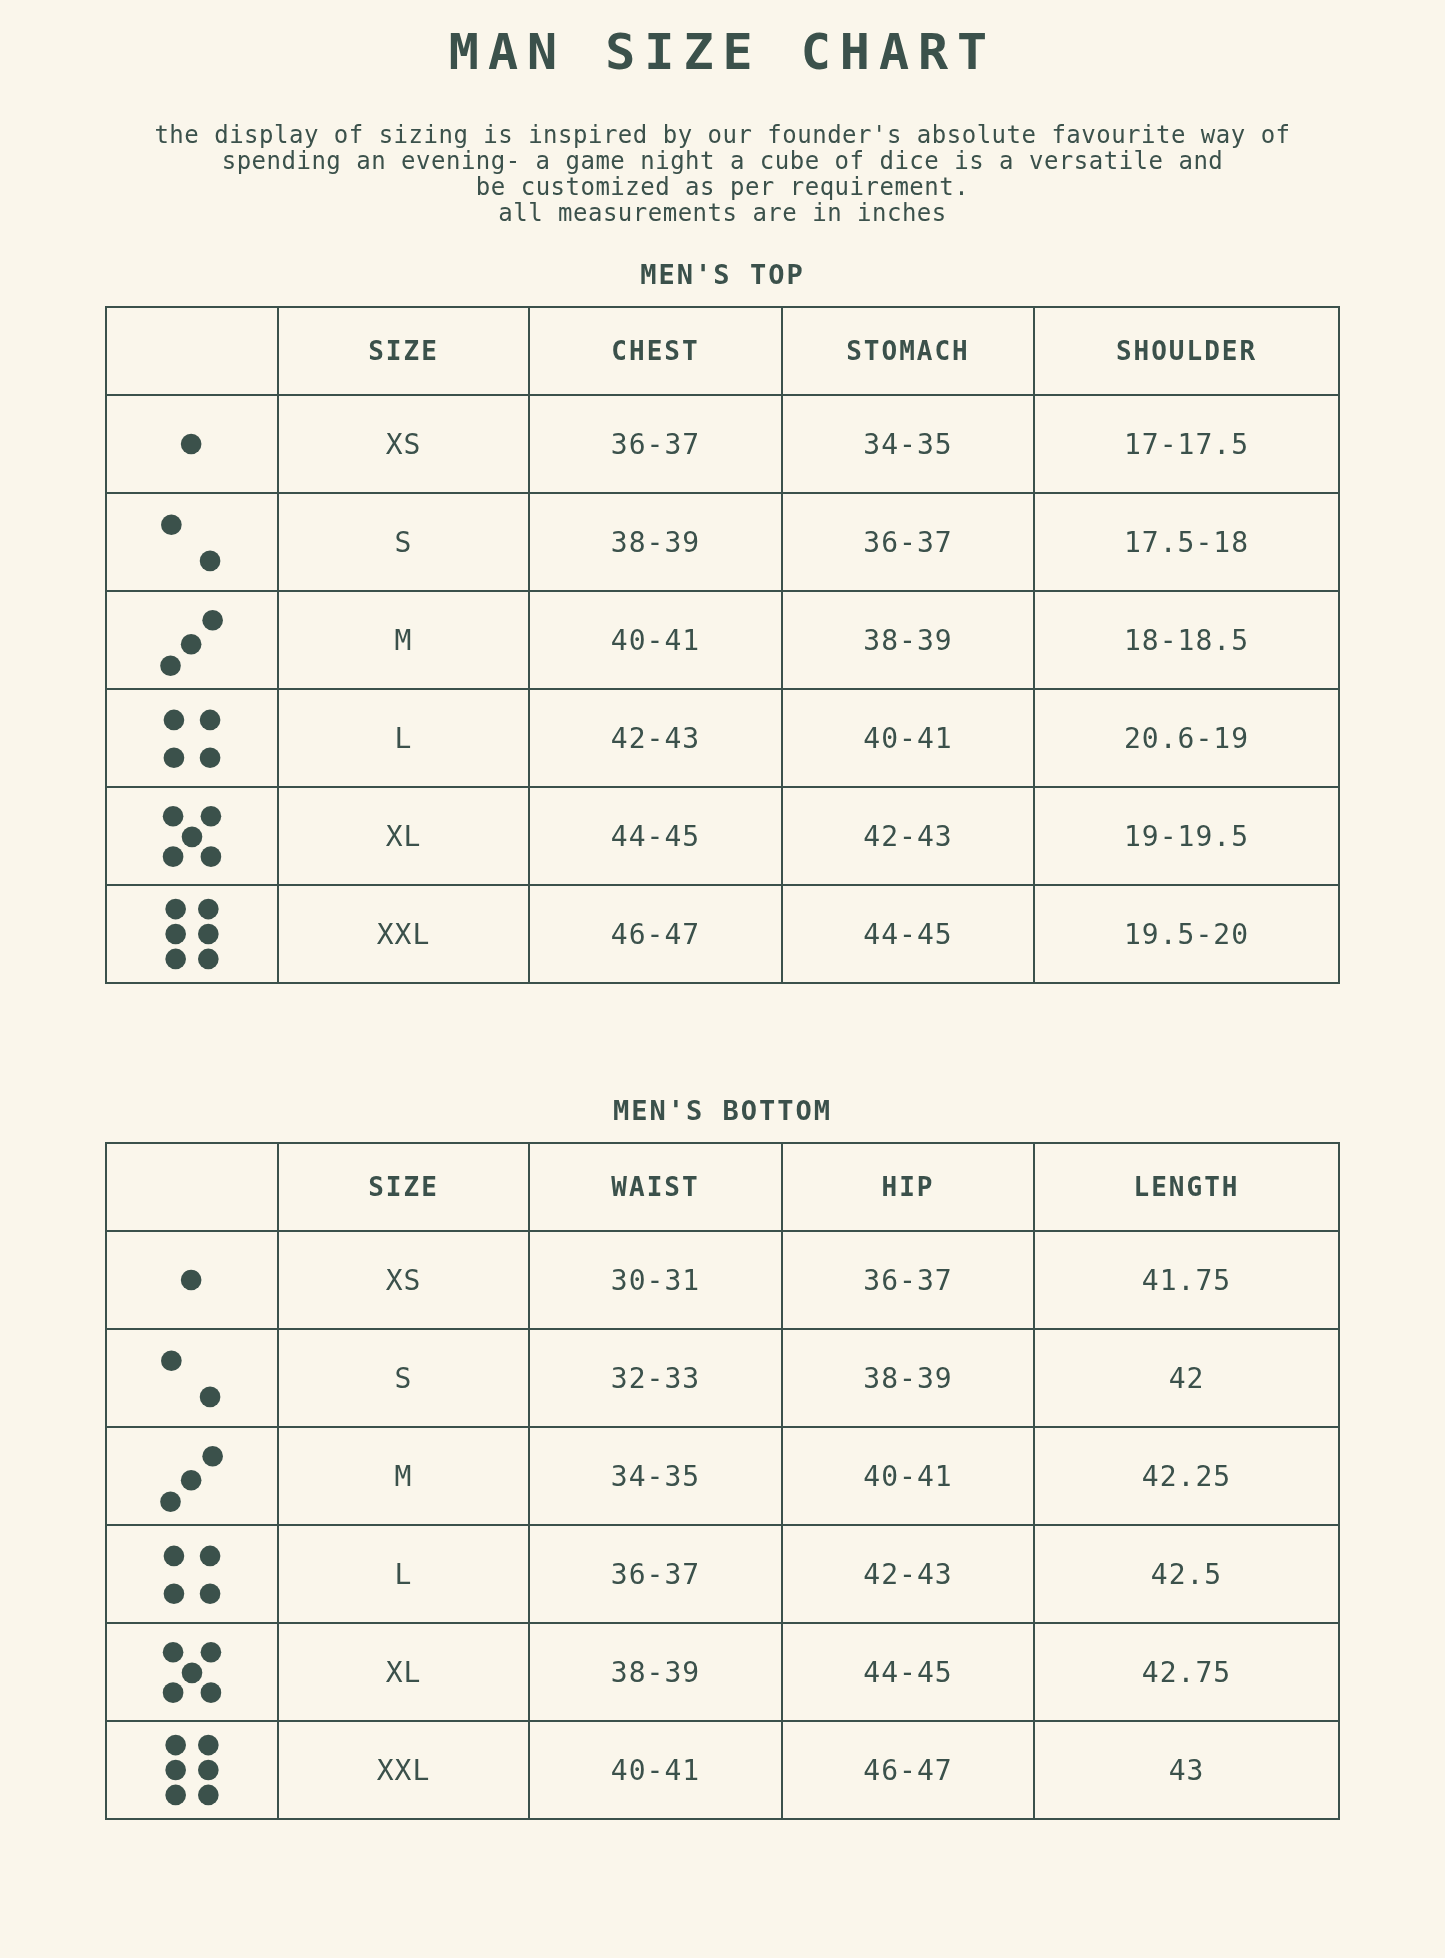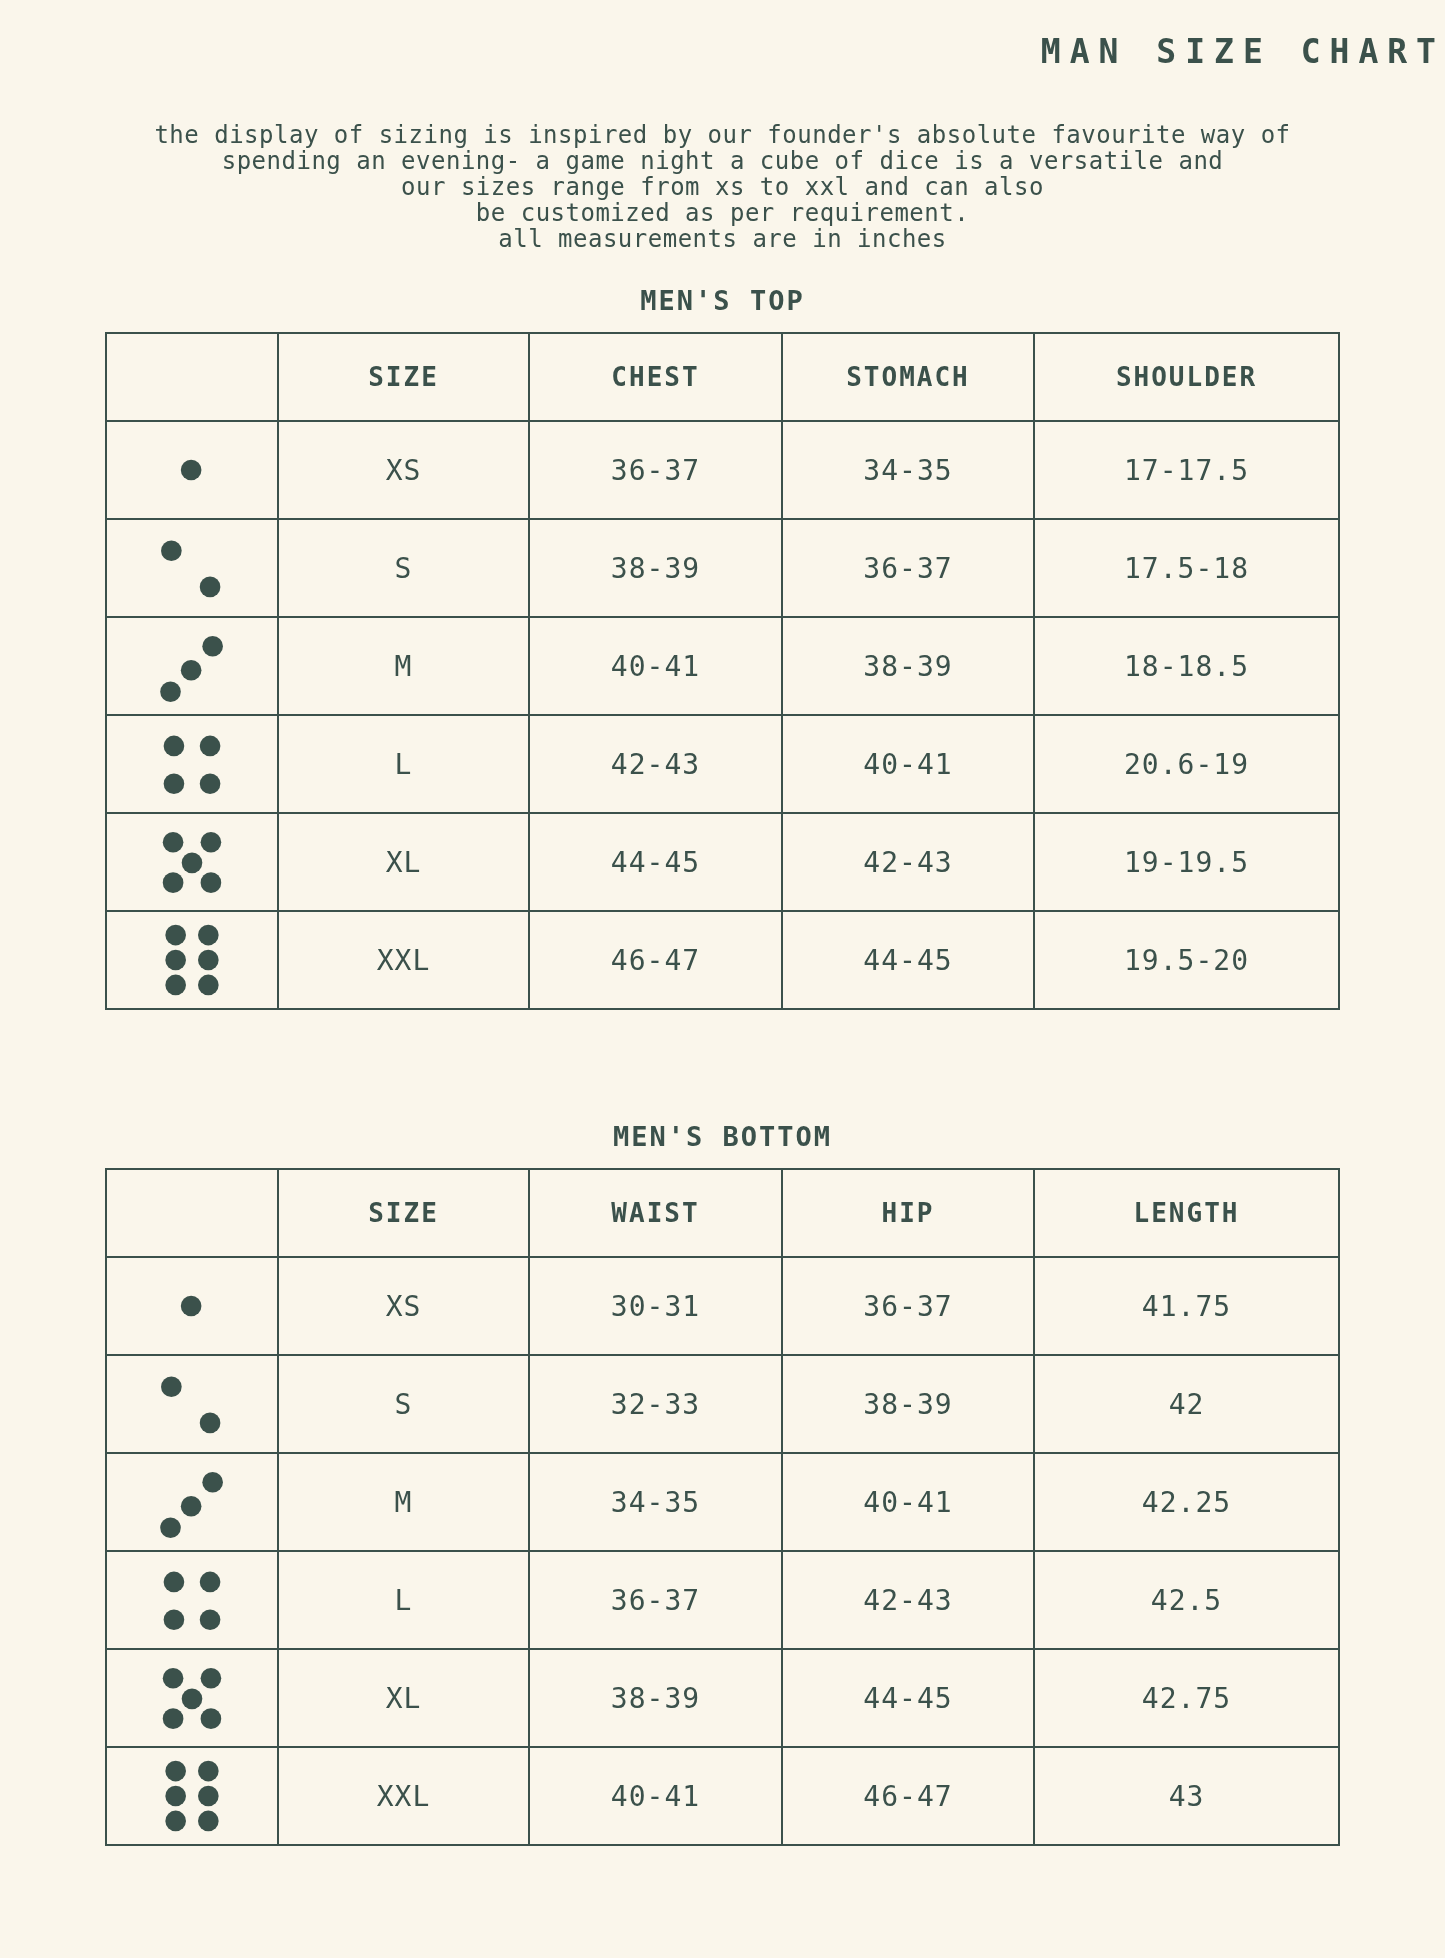--- a/index.html
+++ b/index.html
@@ -14,22 +14,22 @@
   }
   .page{
     position:relative;
     width:1445px;
     height:1958px;
     background:var(--bg);
     overflow:hidden;
   }
   .page-title{
     margin:26px 0 0 0;
-    text-align:right;
-    font-size:33px;
+    text-align:center;
+    font-size:50px;
     line-height:52px;
     font-weight:700;
     letter-spacing:9px;
   }
   .intro{
     margin-top:44px;
     text-align:center;
     font-size:24px;
     line-height:26px;
     letter-spacing:0.5px;
@@ -83,21 +83,20 @@
 </head>
 <body>
 
 <div class="page">
 
   <h1 class="page-title">MAN SIZE CHART</h1>
 
   <div class="intro">
     <div>the display of sizing is inspired by our founder's absolute favourite way of</div>
     <div>spending an evening- a game night a cube of dice is a versatile and</div>
-    <div>our sizes range from xs to xxl and can also</div>
     <div>be customized as per requirement.</div>
     <div>all measurements are in inches</div>
   </div>
 
   <section class="section-top">
     <h2 class="section-title">MEN'S TOP</h2>
     <table class="size-table">
         <colgroup>
           <col style="width: 172px;">
           <col style="width: 251px;">

